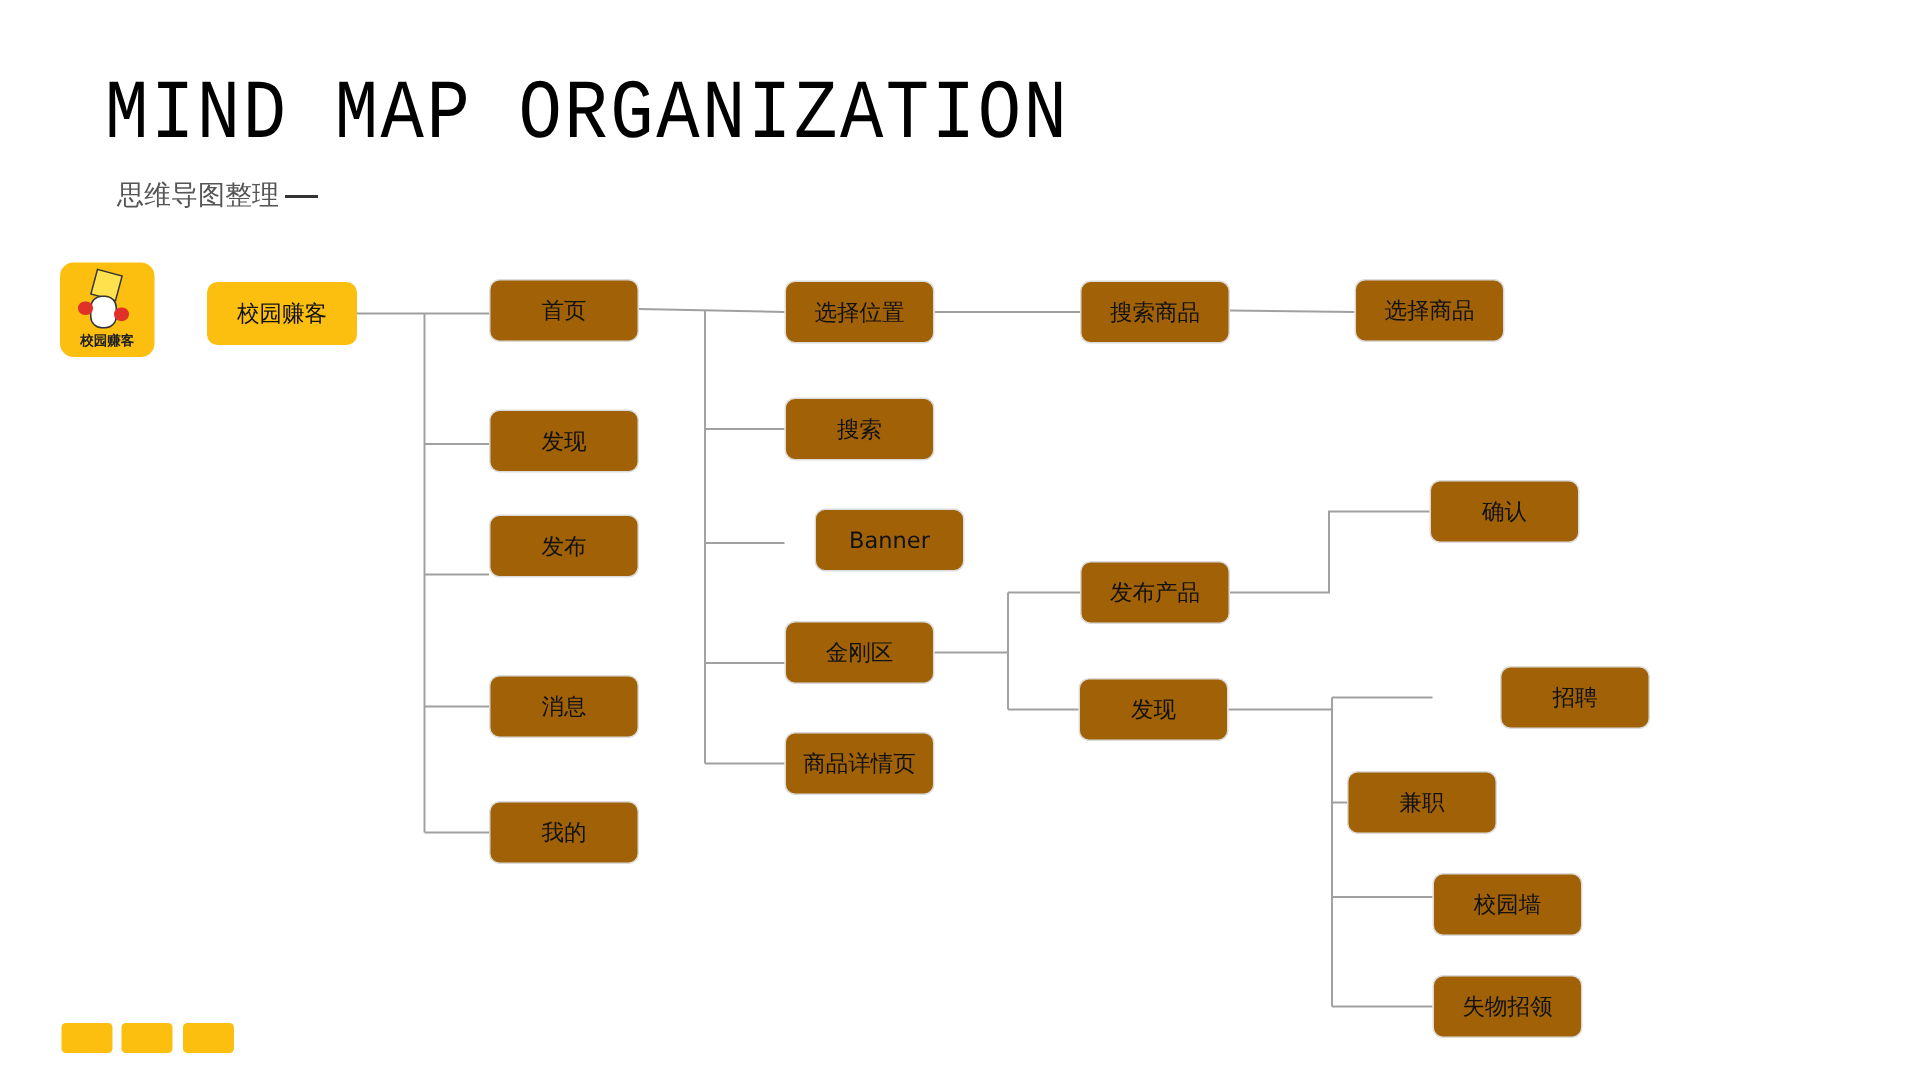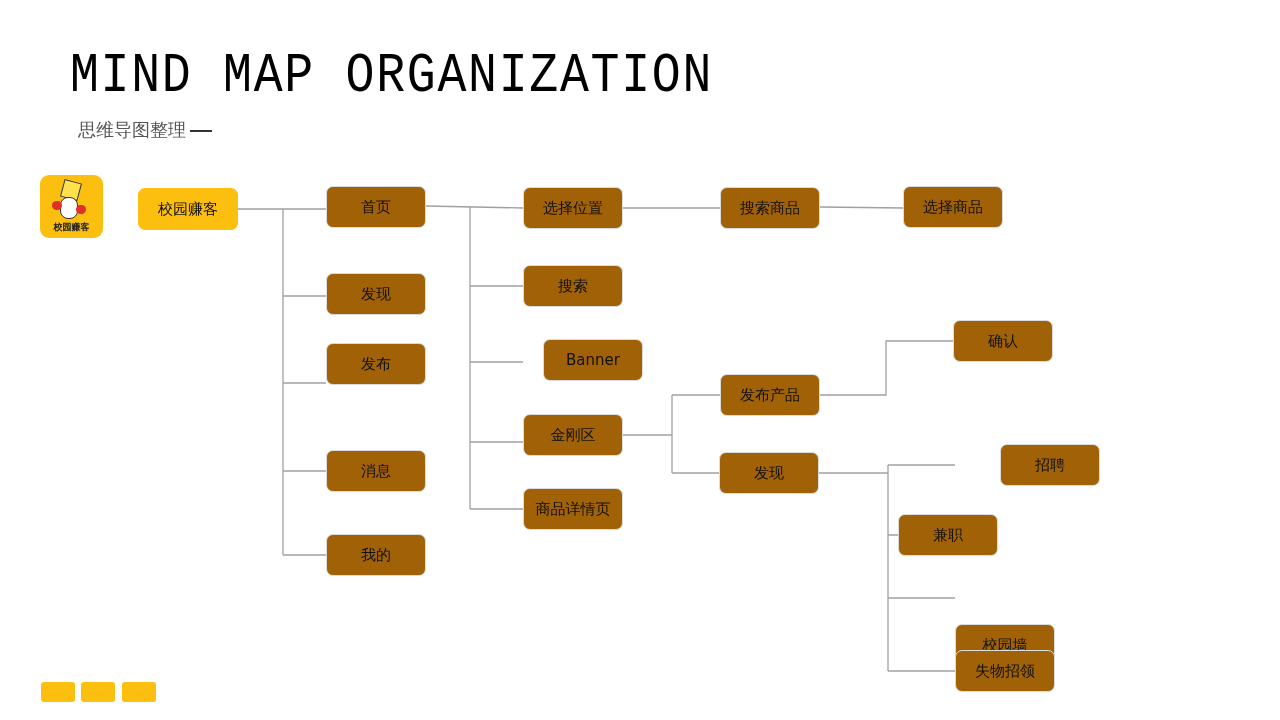--- a/index.html
+++ b/index.html
@@ -88,18 +88,18 @@
 <div class="node" style="left:720px;top:187px;text-align:center;">搜索商品</div>
 <div class="node" style="left:903px;top:186px;">选择商品</div>
 
 <div class="node" style="left:720px;top:374px;">发布产品</div>
 <div class="node" style="left:719px;top:452px;">发现</div>
 
 <div class="node" style="left:953px;top:320px;">确认</div>
 
 <div class="node" style="left:1000px;top:444px;font-family:Liberation Serif, serif;">招聘</div>
 <div class="node" style="left:898px;top:514px;text-align:right;">兼职</div>
-<div class="node" style="left:955px;top:582px;margin-top:42px;">校园墙</div>
+<div class="node" style="left:955px;top:582px;">校园墙</div>
 <div class="node" style="left:955px;top:650px;">失物招领</div>
 
 <div class="dots" style="left:41px;"></div>
 <div class="dots" style="left:81px;"></div>
 <div class="dots" style="left:122px;"></div>
 
 </body></html>

